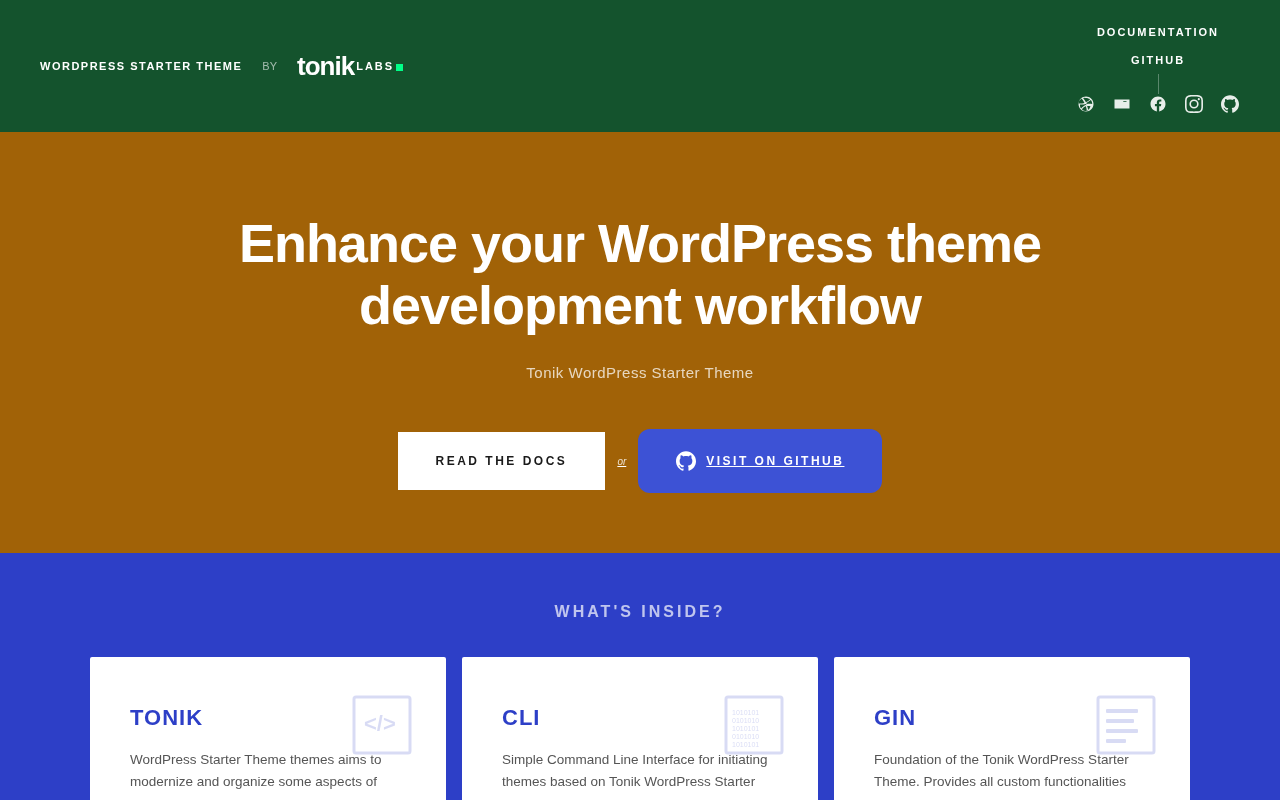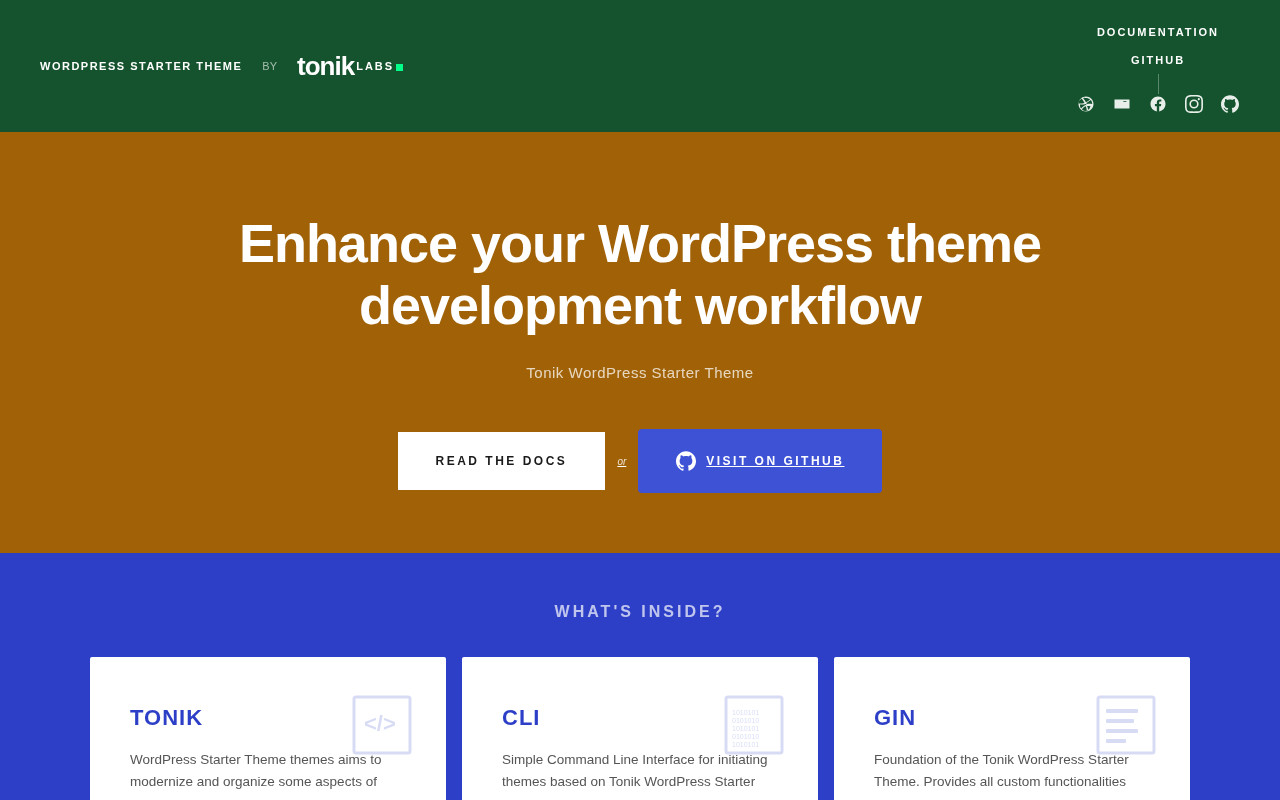--- a/index.html
+++ b/index.html
@@ -159,21 +159,21 @@
       font-weight: 800;
       letter-spacing: 2.5px;
       text-transform: uppercase;
       padding: 22px 38px;
       border: none;
       cursor: pointer;
       text-decoration: none;
       display: inline-flex;
       align-items: center;
       gap: 10px;
-      border-radius: 4px;
+      border-radius: 12px;
     }
     .github-icon-btn {
       width: 20px;
       height: 20px;
     }
     .github-icon-btn svg {
       width: 20px;
       height: 20px;
       fill: white;
     }

